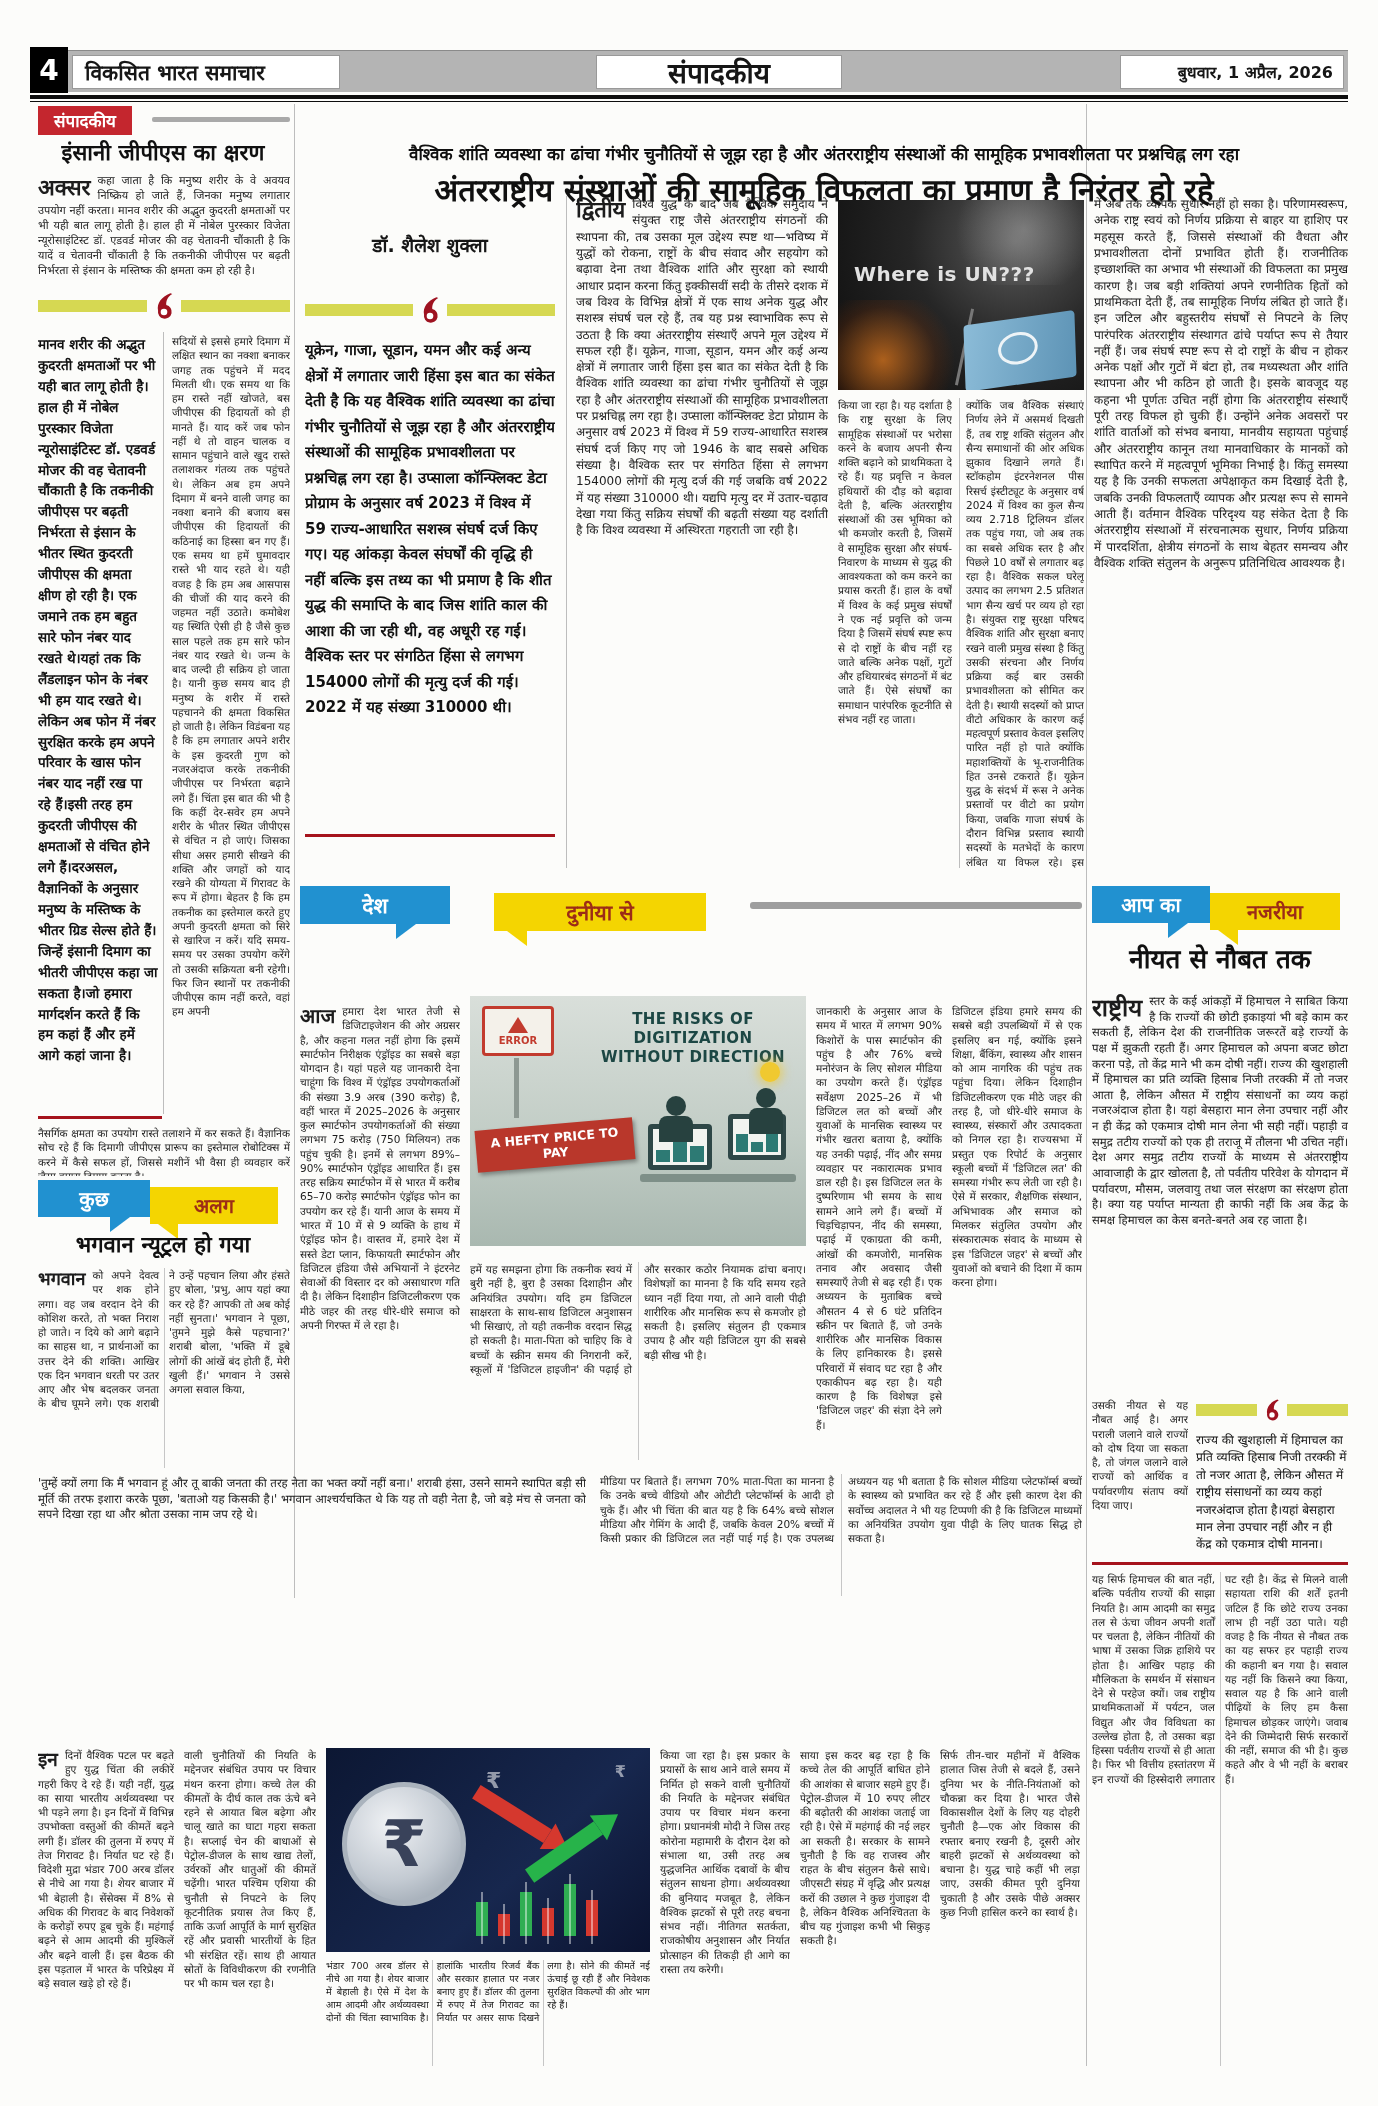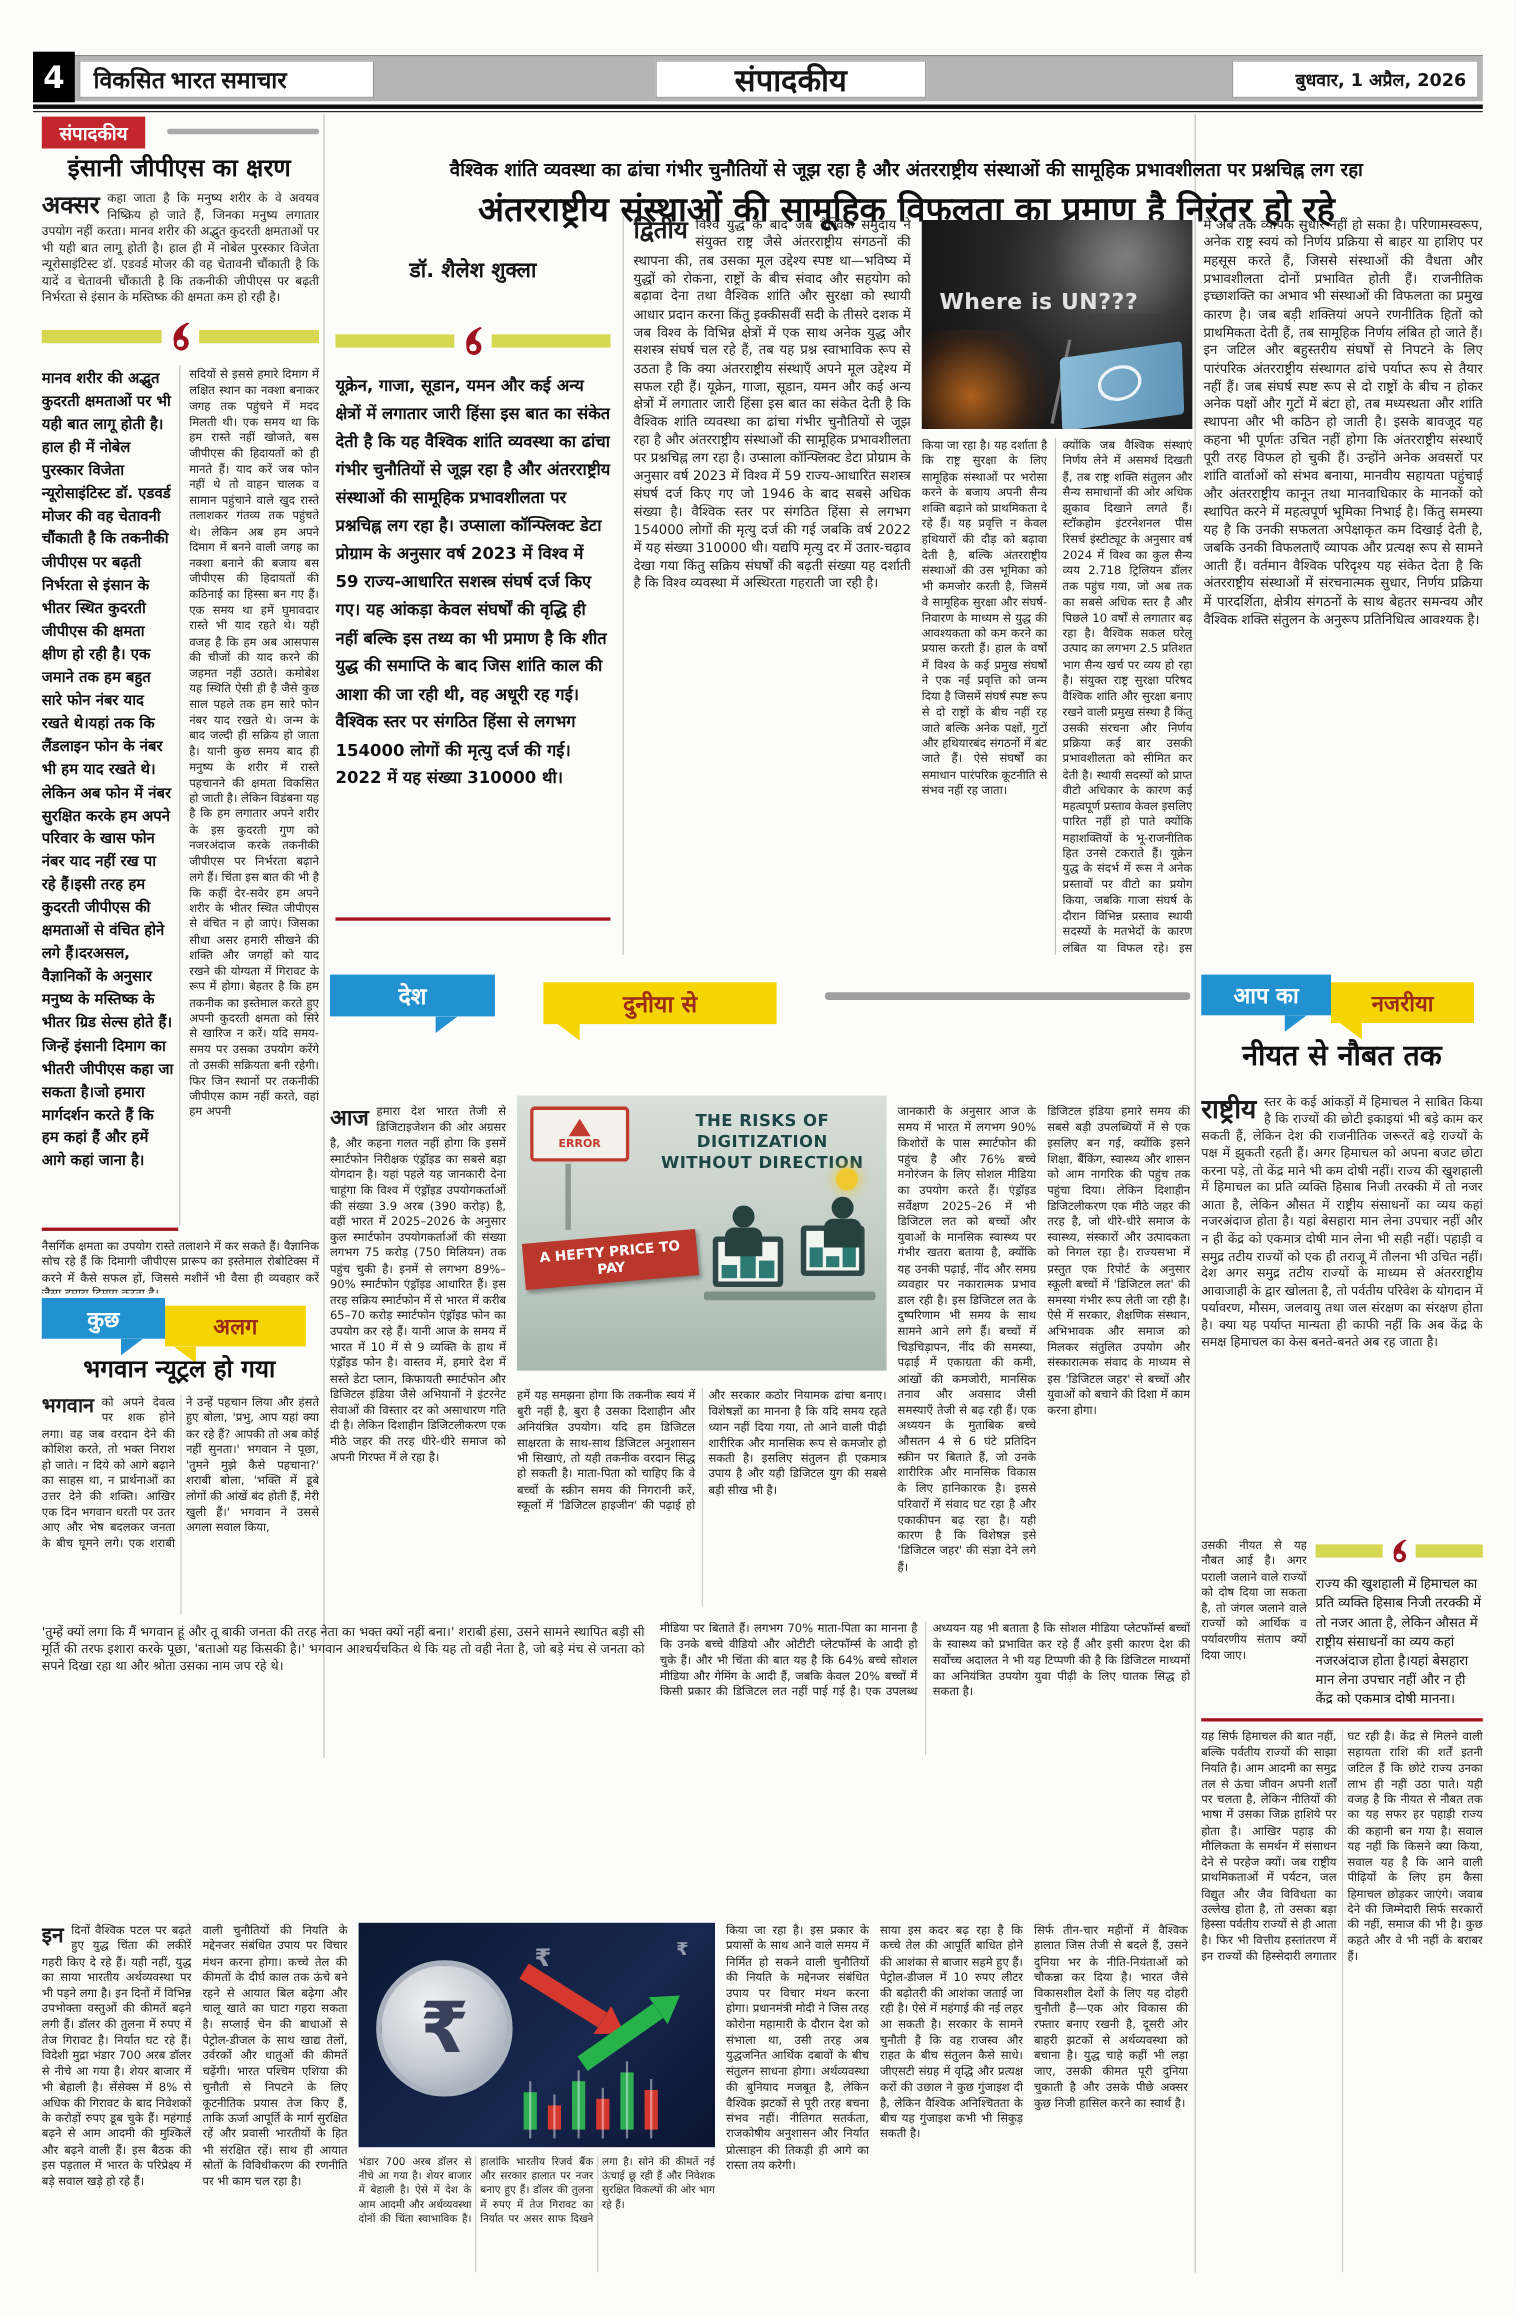--- a/index.html
+++ b/index.html
@@ -2,21 +2,21 @@
 <html><head>
 <meta charset="utf-8">
 <style>
   *{margin:0;padding:0;box-sizing:border-box;}
   body{background:#d9d7d2;font-family:"DejaVu Sans",sans-serif;}
   .page{position:relative;width:1378px;height:2106px;background:#fcfcfa;margin:0 auto;overflow:hidden;color:#161616;}
   
   .mh{position:absolute;left:30px;top:50px;width:1318px;height:42px;background:#b4b4b4;border-top:1px solid #8a8a8a;}
   .mh-num{position:absolute;left:0;top:-4px;width:38px;height:46px;background:#000;color:#fff;font-size:28px;font-weight:bold;display:flex;align-items:center;justify-content:center;}
   .mh-box{position:absolute;top:4px;height:34px;background:#fff;display:flex;align-items:center;font-weight:bold;border:1px solid #999;}
-  .mh-name{left:42px;width:268px;padding-left:12px;font-size:21px;font-family:Liberation Serif, serif;}
+  .mh-name{left:42px;width:268px;padding-left:12px;font-size:21px;}
   .mh-sec{left:566px;width:246px;justify-content:center;font-size:28px;}
   .mh-date{right:4px;width:224px;justify-content:flex-end;padding-right:10px;font-size:16px;}
   .rule2{position:absolute;left:30px;right:30px;top:95px;height:7px;border-top:4px solid #0d0d0d;border-bottom:1px solid #0d0d0d;}
   
   .vline{position:absolute;width:1px;background:#bdbdbd;}
   .col{position:absolute;overflow:hidden;text-align:justify;line-height:1.36;color:#1c1c1c;}
   .fs10{font-size:10.5px;} .fs11{font-size:11px;} .fs115{font-size:11.5px;} .fs12{font-size:12px;}
   .dropword{float:left;font-weight:bold;font-size:22px;line-height:1.05;margin:2px 7px 0 0;}
   .hl{position:absolute;font-weight:bold;text-align:center;overflow:hidden;white-space:nowrap;color:#101010;}
   .redlabel{position:absolute;background:#c4262e;color:#fff;font-weight:bold;font-size:17px;padding:3px 16px;}
@@ -40,21 +40,21 @@
   .img{position:absolute;overflow:hidden;}
   .un-img{background:radial-gradient(circle at 72% 22%,#5a5a5a 0%,#262626 45%,#0c0c0c 100%);}
   .un-glow{position:absolute;left:-30px;bottom:-30px;width:150px;height:120px;background:radial-gradient(circle,rgba(222,120,30,.75),rgba(120,50,10,.25) 55%,transparent 75%);}
   .un-smoke{position:absolute;right:-20px;top:-25px;width:160px;height:110px;background:radial-gradient(circle,rgba(200,200,200,.35),transparent 70%);}
   .un-txt{position:absolute;left:16px;top:62px;color:#e2e2e2;font-size:20px;font-weight:bold;letter-spacing:.5px;}
   .un-flag{position:absolute;right:8px;bottom:6px;width:112px;height:66px;background:linear-gradient(100deg,#8cbcd8,#5d93b5);transform:rotate(-8deg) skewX(-6deg);border-radius:4px;}
   .un-emb{position:absolute;left:34px;top:14px;width:40px;height:32px;border:3px solid #eef4f7;border-radius:50%;}
   .un-pole{position:absolute;right:118px;bottom:4px;width:3px;height:78px;background:#777;transform:rotate(12deg);}
   .dz-img{background:linear-gradient(180deg,#d9dfda 0%,#c2cdc6 55%,#a9b8b0 100%);}
   .dz-title{position:absolute;right:8px;top:14px;width:210px;text-align:center;color:#1c4744;font-weight:bold;font-size:15px;line-height:1.25;letter-spacing:.4px;}
-  .dz-sign{position:absolute;left:12px;top:10px;width:90px;height:50px;background:#f4f1ea;border:3px solid #c23b2e;border-radius:4px;display:flex;flex-direction:column;align-items:center;justify-content:center;color:#c23b2e;font-weight:bold;font-size:10px;}
+  .dz-sign{position:absolute;left:12px;top:10px;width:72px;height:50px;background:#f4f1ea;border:3px solid #c23b2e;border-radius:4px;display:flex;flex-direction:column;align-items:center;justify-content:center;color:#c23b2e;font-weight:bold;font-size:10px;}
   .dz-tri{width:0;height:0;border-left:10px solid transparent;border-right:10px solid transparent;border-bottom:16px solid #c23b2e;margin-bottom:2px;}
   .dz-pole{position:absolute;left:44px;top:62px;width:5px;height:60px;background:#8d9892;}
   .dz-banner{position:absolute;left:6px;top:128px;width:158px;padding:6px 4px;background:#b9372b;color:#fff;font-weight:bold;font-size:12.5px;text-align:center;line-height:1.2;transform:rotate(-5deg);box-shadow:2px 3px 4px rgba(0,0,0,.35);}
   .dz-mon{position:absolute;width:64px;height:46px;background:#2e4747;border-radius:4px;padding:5px;}
   .dz-scr{width:100%;height:100%;background:#f2f4f0;display:flex;align-items:flex-end;gap:3px;padding:3px;}
   .dz-bar{flex:1;background:#2d7a74;}
   .dz-head{position:absolute;width:20px;height:20px;border-radius:50%;background:#27413f;}
   .dz-body{position:absolute;width:34px;height:26px;border-radius:8px 8px 0 0;background:#27413f;}
   .dz-bulb{position:absolute;right:26px;top:66px;width:20px;height:20px;border-radius:50%;background:#f0c930;box-shadow:0 0 10px 3px rgba(240,201,48,.6);}
   .dz-desk{position:absolute;height:8px;background:#7e8f88;border-radius:3px;}

